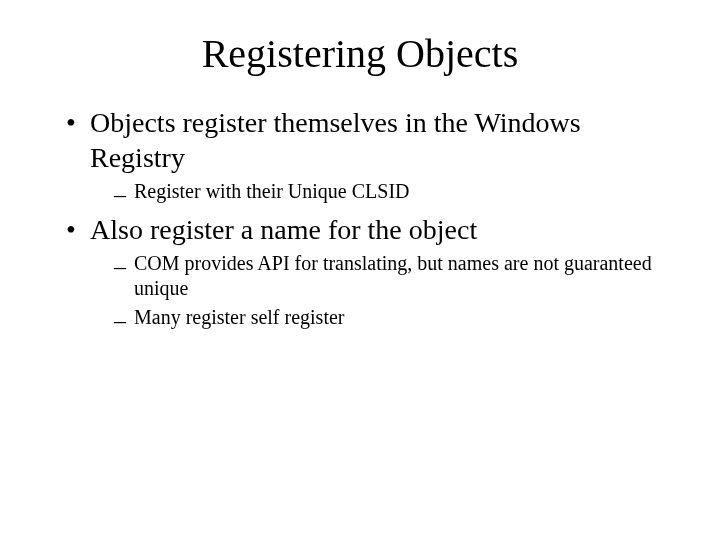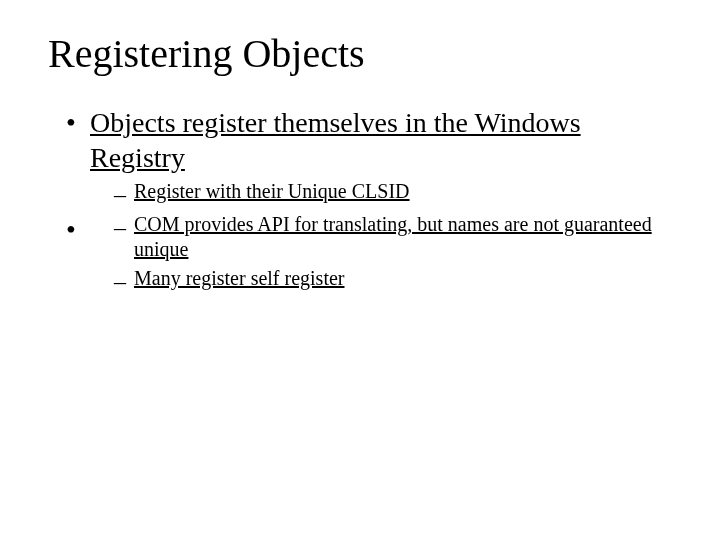--- a/index.html
+++ b/index.html
@@ -11,29 +11,29 @@
     font-family: "Times New Roman", Times, serif;
     color: #000;
   }
   .slide {
     width: 720px;
     height: 540px;
     box-sizing: border-box;
     padding: 24px 48px 0 48px;
   }
   .title {
+    text-align: center;
     font-size: 40px;
     font-weight: 400;
     margin: 6px 0 28px 0;
   }
   ul.level1 {
     list-style: none;
     padding: 0;
     margin: 8px 0 0 18px;
-    text-decoration: underline;
   }
   ul.level1 > li {
     font-size: 28px;
     line-height: 1.25;
     margin: 0 0 6px 0;
     padding-left: 24px;
     position: relative;
   }
   ul.level1 > li::before {
     content: "•";
@@ -71,20 +71,21 @@
   <ul class="level1">
     <li>
       <span>Objects register themselves in the Windows Registry</span>
       <ul class="level2">
         <li>
           <span>Register with their Unique CLSID</span>
         </li>
       </ul>
     </li>
     <li>
+      <span>Also register a name for the object</span>
       <ul class="level2">
         <li>
           <span>COM provides API for translating, but names are not guaranteed unique</span>
         </li>
         <li>
           <span>Many register self register</span>
         </li>
       </ul>
     </li>
   </ul>

